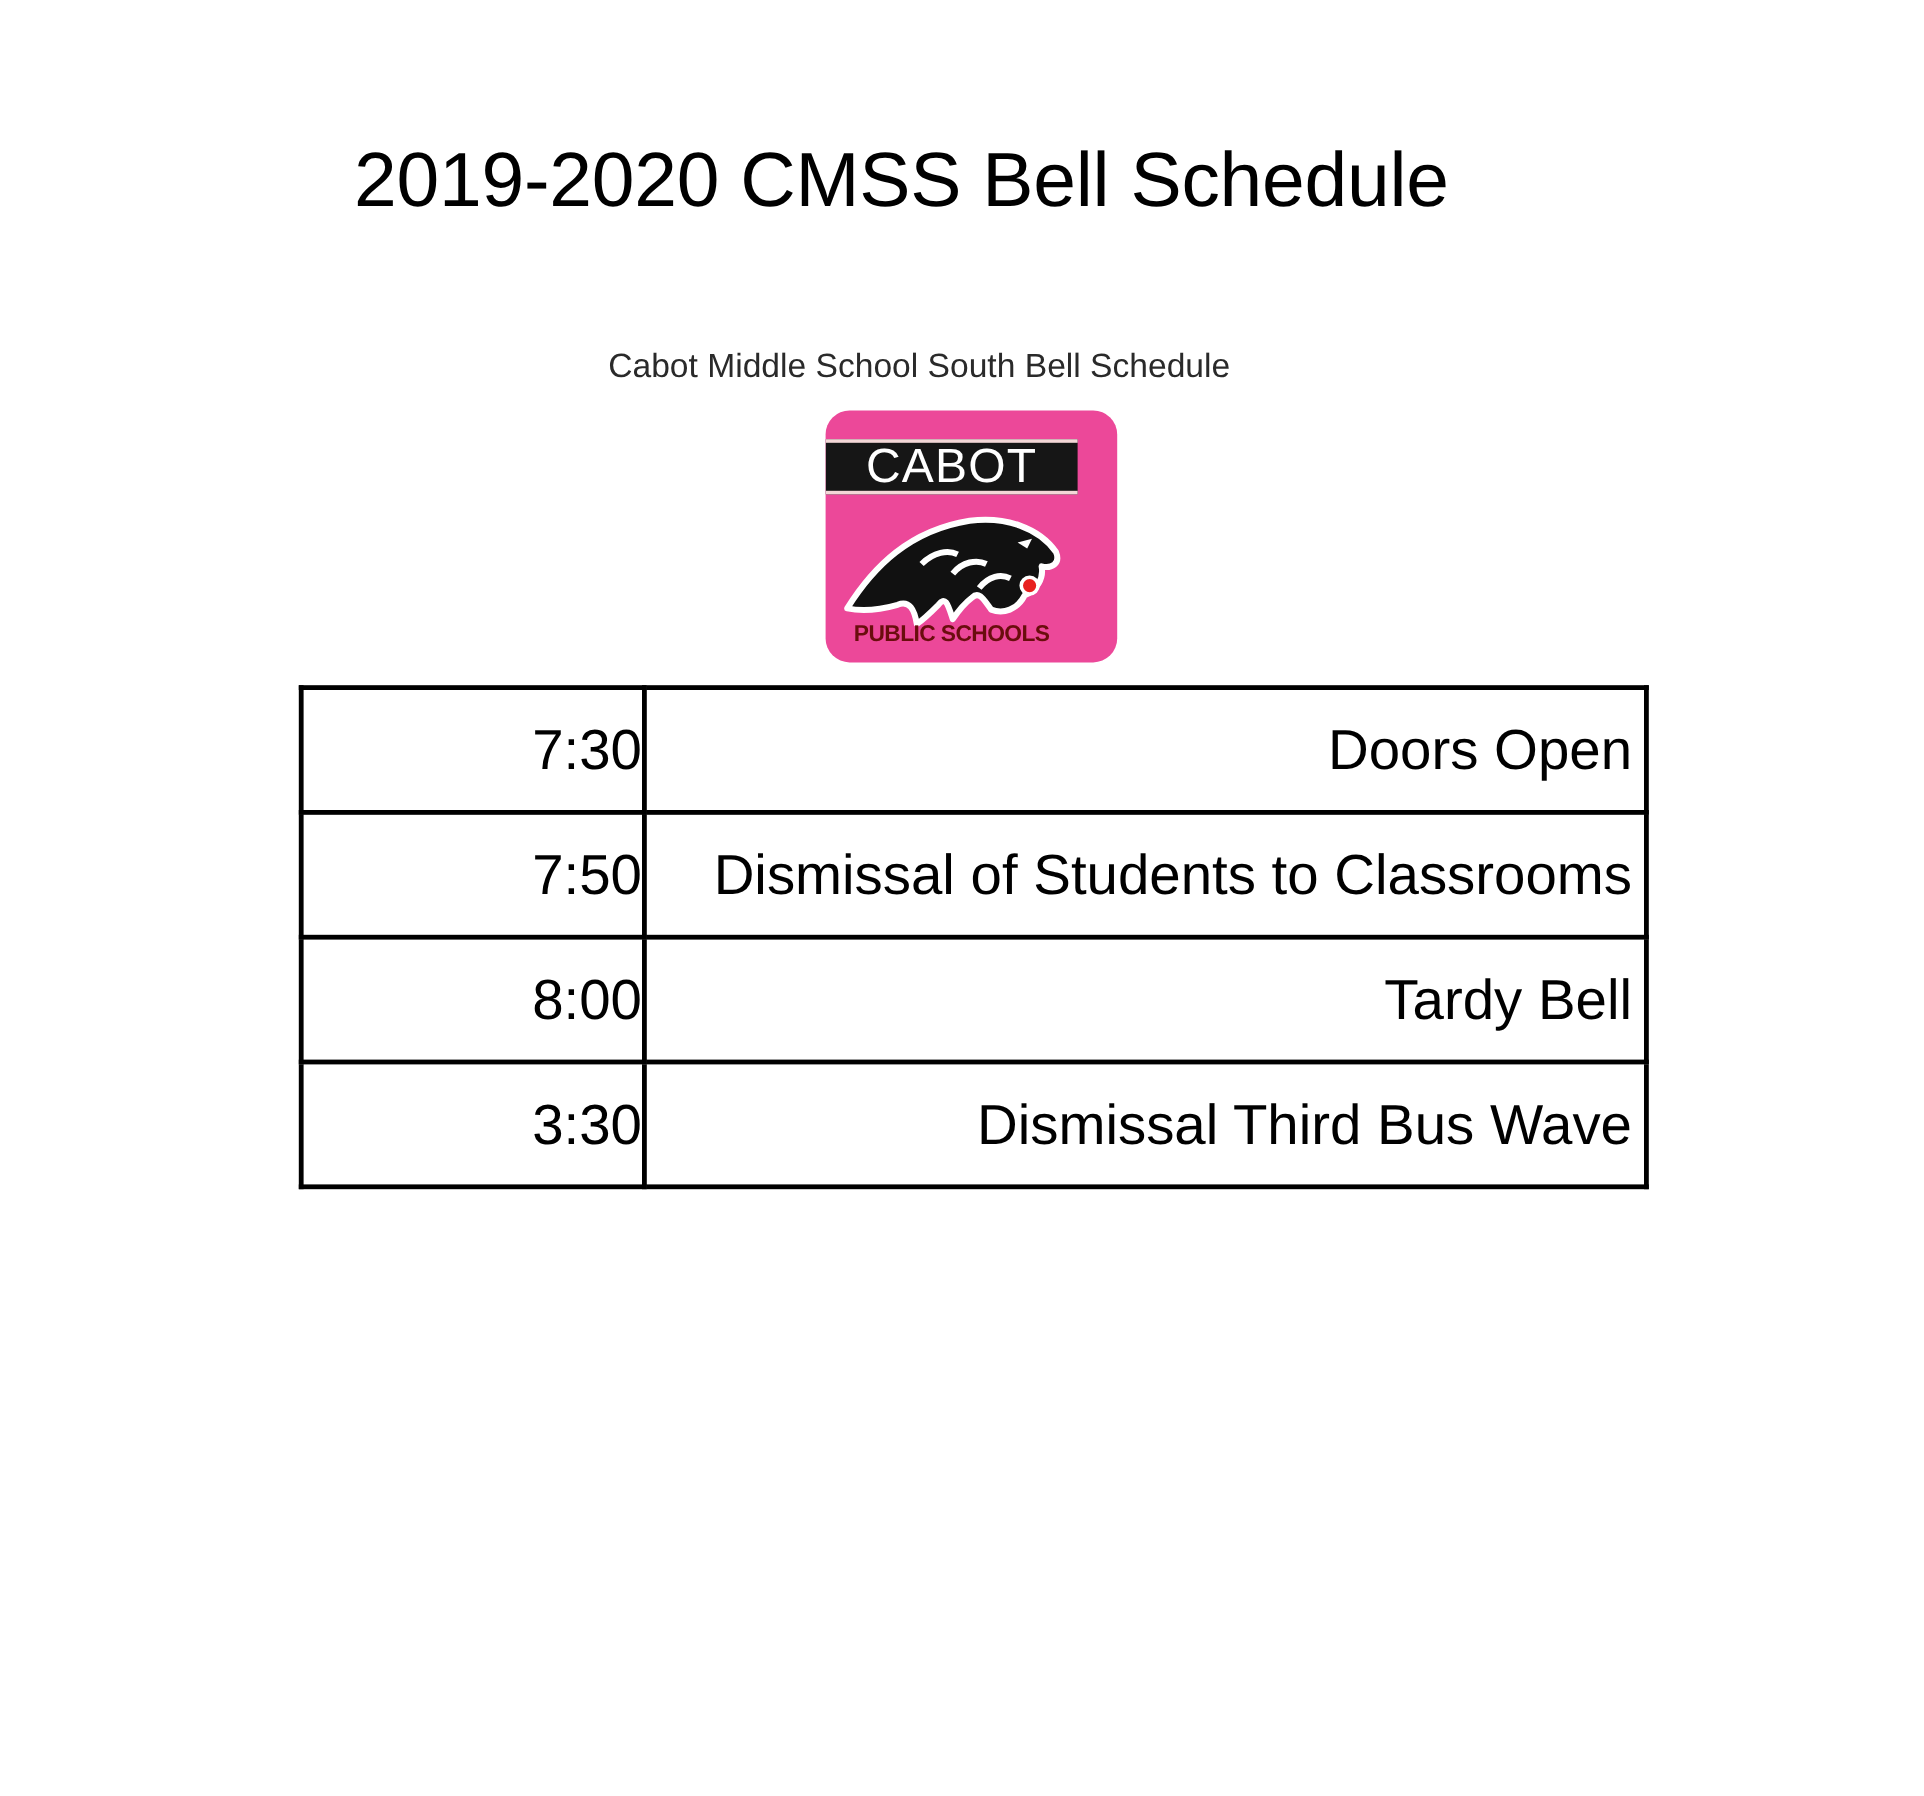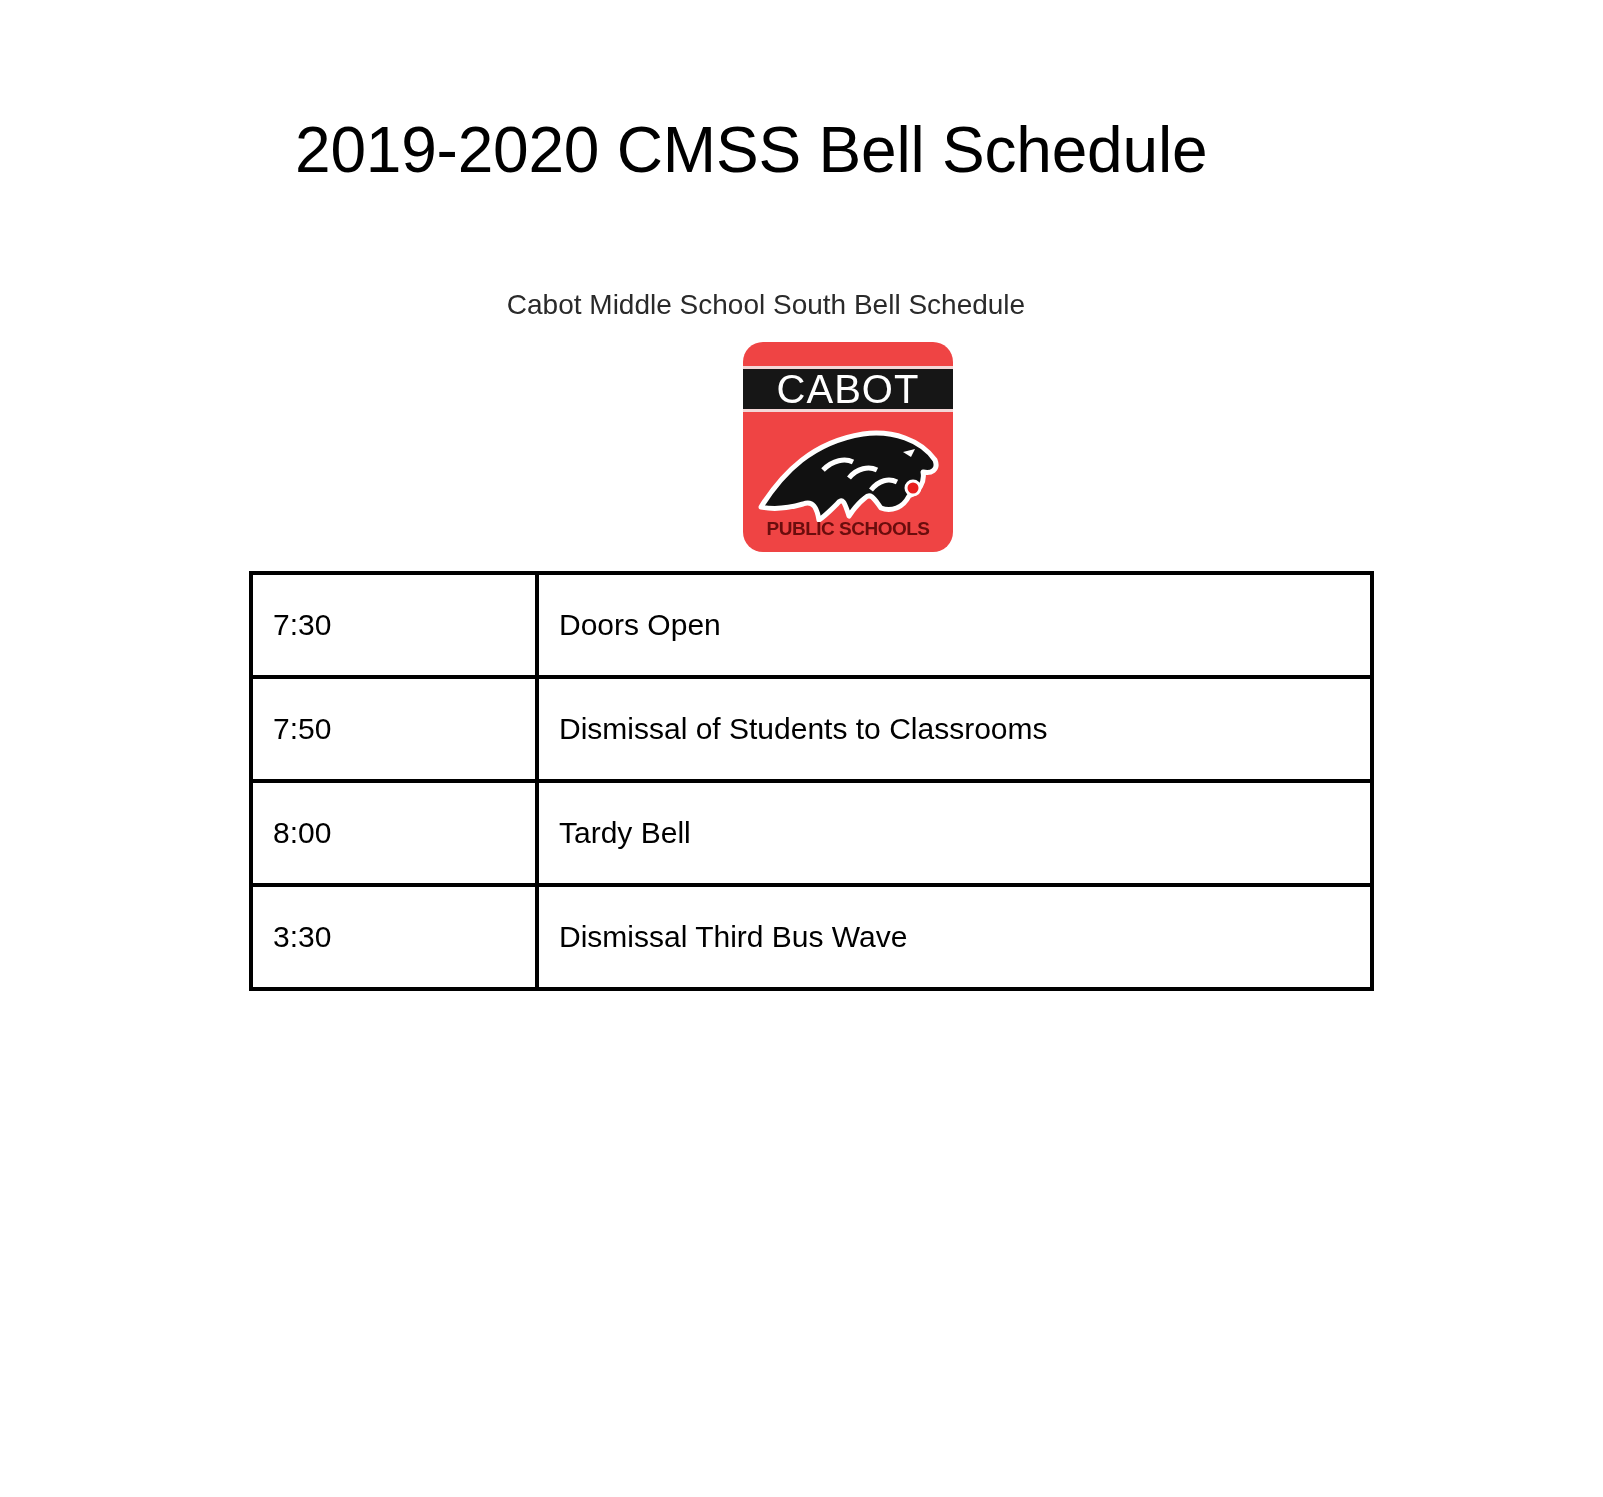--- a/index.html
+++ b/index.html
@@ -34,25 +34,25 @@
     font-size: 28px;
     line-height: 46px;
     color: #2a2a2a;
     white-space: nowrap;
     padding-left: 30px;
     box-sizing: border-box;
     margin-left: 12px;
   }
   .logo {
     position: absolute;
-    left: 743px;
+    left: 688px;
     top: 342px;
-    width: 210px;
+    width: 243px;
     height: 210px;
-    background: #ef4444;
+    background: #ec4899;
     border-radius: 20px;
     overflow: hidden;
   }
   .logo-band {
     position: absolute;
     left: 0;
     top: 24px;
     width: 210px;
     height: 40px;
     background: #161616;
@@ -92,25 +92,26 @@
   table.schedule {
     position: absolute;
     left: 249px;
     top: 571px;
     width: 1125px;
     border-collapse: collapse;
     table-layout: fixed;
   }
   table.schedule td {
     border: 4px solid #000;
-    font-size: 30px;
+    font-size: 47px;
     line-height: 56px;
     vertical-align: top;
     padding: 22px 0 22px 20px;
     white-space: nowrap;
+    text-align: right;
   }
   table.schedule td.time {
     width: 262px;
   }
   table.schedule td.event {
     white-space: normal;
     padding-right: 10px;
   }
   tr.r-single td { height: 53px; }
   tr.r-double td { height: 109px; }

